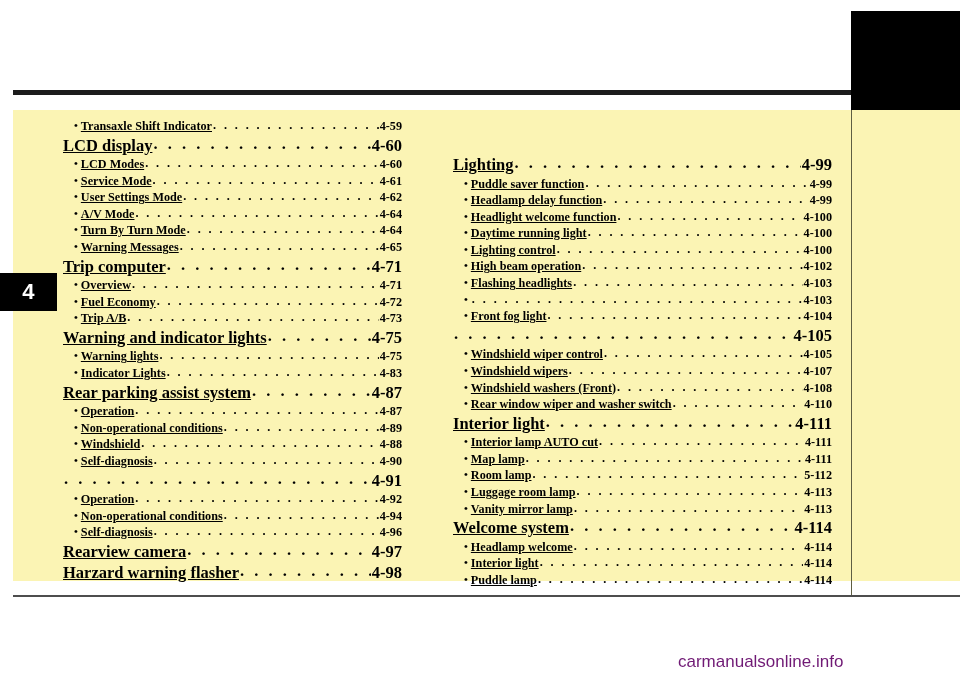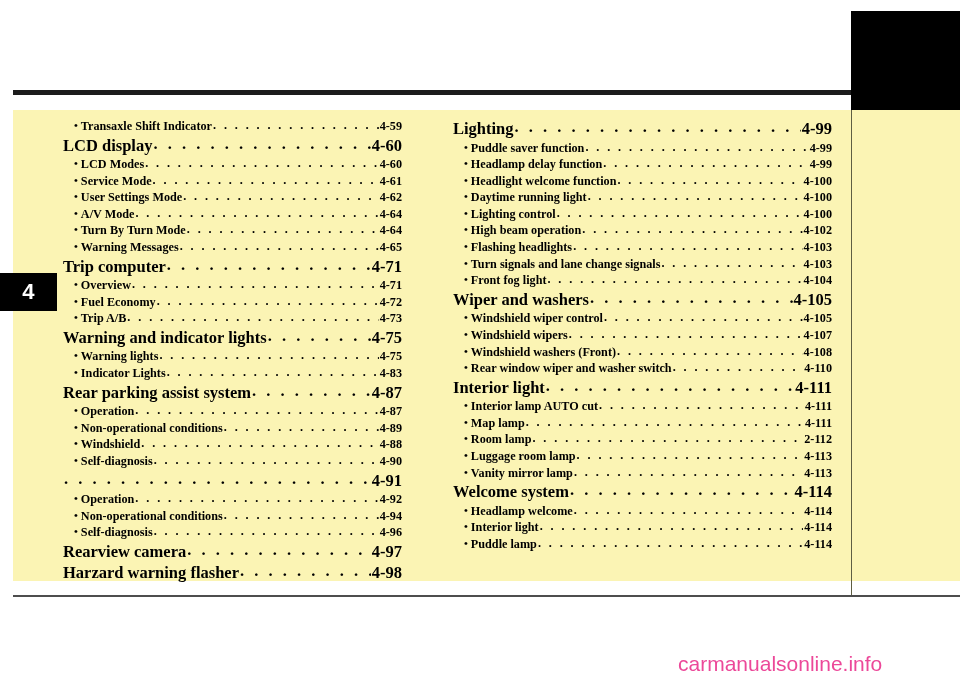--- a/index.html
+++ b/index.html
@@ -101,20 +101,21 @@
   }
   .col-left {
     width: 404px;
     padding-left: 50px;
     padding-right: 15px;
   }
   .col-right {
     width: 434px;
     padding-left: 36px;
     padding-right: 19px;
+    margin-top: 36px;
   }
 
   
   .entry {
     display: flex;
     align-items: baseline;
     white-space: nowrap;
     color: #000000;
   }
 
@@ -133,20 +134,21 @@
   .bullet {
     margin-right: 3px;
     font-size: 11px;
     line-height: 1;
     position: relative;
     top: -1px;
   }
 
   .entry-title {
     flex: 0 0 auto;
+    text-decoration: underline;
   }
 
   .leader {
     flex: 1 1 auto;
     overflow: hidden;
     white-space: nowrap;
     margin: 0 1px;
     letter-spacing: 2.4px;
     position: relative;
     top: -1px;
@@ -159,22 +161,22 @@
 
   
   .entry.level-1 + .entry.level-2 { margin-top: 0px; }
 
   
   .watermark {
     position: absolute;
     left: 678px;
     top: 652px;
     font-family: "Liberation Sans", "DejaVu Sans", sans-serif;
-    font-size: 21px;
-    color: #ec4899;
+    font-size: 17px;
+    color: #701a75;
     letter-spacing: 0px;
     white-space: nowrap;
   }
 </style>
 </head>
 <body>
 
 <div id="page">
 
   <div class="chapter-tab-top"></div>
@@ -383,32 +385,30 @@
           <span class="entry-page">4-102</span>
         </div>
         <div class="entry level-2">
           <span class="bullet">•</span>
           <span class="entry-title">Flashing headlights</span>
           <span class="leader">. . . . . . . . . . . . . . . . . . . . . . . . . . . . . . . . . . . . . . . . . . . . . . . . . . . . . . . . . . . . . . . . . . . . . . . . . . . . . . . . </span>
           <span class="entry-page">4-103</span>
         </div>
         <div class="entry level-2">
           <span class="bullet">•</span>
-          <span class="entry-title">Turn signals and lane change signals</span>
           <span class="leader">. . . . . . . . . . . . . . . . . . . . . . . . . . . . . . . . . . . . . . . . . . . . . . . . . . . . . . . . . . . . . . . . . . . . . . . . . . . . . . . . </span>
           <span class="entry-page">4-103</span>
         </div>
         <div class="entry level-2">
           <span class="bullet">•</span>
           <span class="entry-title">Front fog light</span>
           <span class="leader">. . . . . . . . . . . . . . . . . . . . . . . . . . . . . . . . . . . . . . . . . . . . . . . . . . . . . . . . . . . . . . . . . . . . . . . . . . . . . . . . </span>
           <span class="entry-page">4-104</span>
         </div>
         <div class="entry level-1">
-          <span class="entry-title">Wiper and washers</span>
           <span class="leader">. . . . . . . . . . . . . . . . . . . . . . . . . . . . . . . . . . . . . . . . . . . . . . . . . . . . . . . . . . . . . . . . . . . . . . . . . . . . . . . . </span>
           <span class="entry-page">4-105</span>
         </div>
         <div class="entry level-2">
           <span class="bullet">•</span>
           <span class="entry-title">Windshield wiper control</span>
           <span class="leader">. . . . . . . . . . . . . . . . . . . . . . . . . . . . . . . . . . . . . . . . . . . . . . . . . . . . . . . . . . . . . . . . . . . . . . . . . . . . . . . . </span>
           <span class="entry-page">4-105</span>
         </div>
         <div class="entry level-2">
@@ -443,21 +443,21 @@
         <div class="entry level-2">
           <span class="bullet">•</span>
           <span class="entry-title">Map lamp</span>
           <span class="leader">. . . . . . . . . . . . . . . . . . . . . . . . . . . . . . . . . . . . . . . . . . . . . . . . . . . . . . . . . . . . . . . . . . . . . . . . . . . . . . . . </span>
           <span class="entry-page">4-111</span>
         </div>
         <div class="entry level-2">
           <span class="bullet">•</span>
           <span class="entry-title">Room lamp</span>
           <span class="leader">. . . . . . . . . . . . . . . . . . . . . . . . . . . . . . . . . . . . . . . . . . . . . . . . . . . . . . . . . . . . . . . . . . . . . . . . . . . . . . . . </span>
-          <span class="entry-page">2-112</span>
+          <span class="entry-page">5-112</span>
         </div>
         <div class="entry level-2">
           <span class="bullet">•</span>
           <span class="entry-title">Luggage room lamp</span>
           <span class="leader">. . . . . . . . . . . . . . . . . . . . . . . . . . . . . . . . . . . . . . . . . . . . . . . . . . . . . . . . . . . . . . . . . . . . . . . . . . . . . . . . </span>
           <span class="entry-page">4-113</span>
         </div>
         <div class="entry level-2">
           <span class="bullet">•</span>
           <span class="entry-title">Vanity mirror lamp</span>

